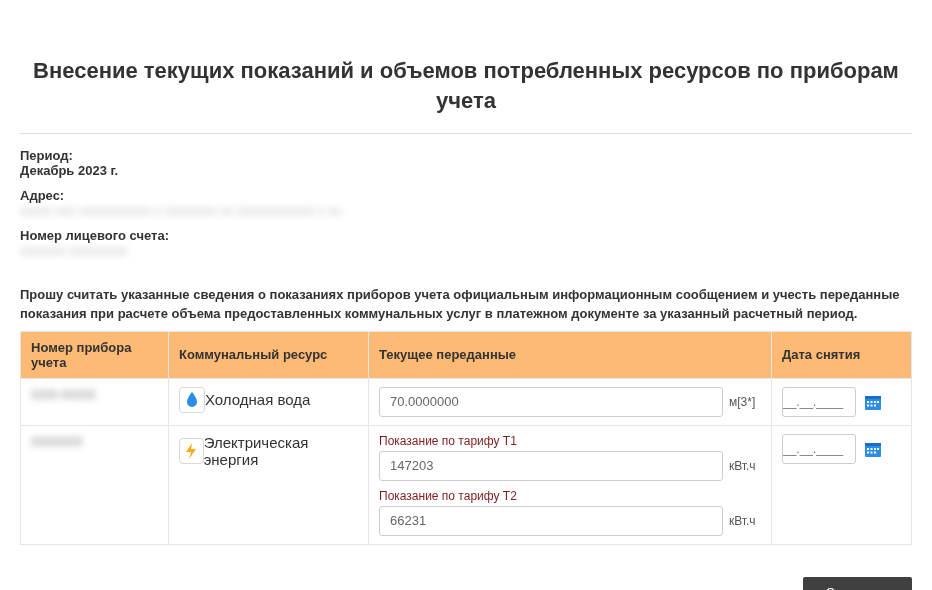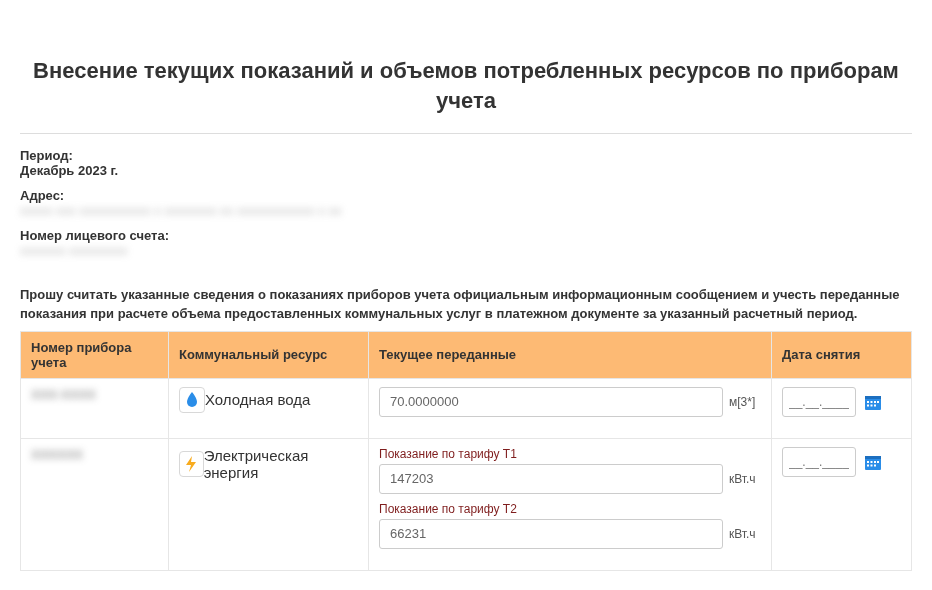--- a/index.html
+++ b/index.html
@@ -88,21 +88,21 @@
     width: 26px;
     height: 26px;
     border: 1px solid #d8d8d8;
     border-radius: 4px;
     display: flex;
     align-items: center;
     justify-content: center;
     background: #fff;
   }
   .reading-block { margin-bottom: 8px; }
-  .reading-block:last-child { margin-bottom: 13px; }
+  .reading-block:last-child { margin-bottom: 0; }
   .reading-label {
     font-size: 12px;
     color: #7f1d1d;
     margin-bottom: 3px;
   }
   .input-wrap {
     display: flex;
     align-items: center;
     gap: 6px;
   }
@@ -124,21 +124,21 @@
   .date-cell {
     display: flex;
     align-items: center;
     gap: 6px;
   }
   input.date {
     width: 74px;
     height: 30px;
     border: 1px solid #ccc;
     border-radius: 3px;
-    padding: 0 6px;
+    padding: 0 0;
     font-size: 12px;
     color: #0c4a6e;
   }
   .cal-btn {
     width: 22px;
     height: 22px;
     display: flex;
     align-items: center;
     justify-content: center;
     cursor: pointer;

